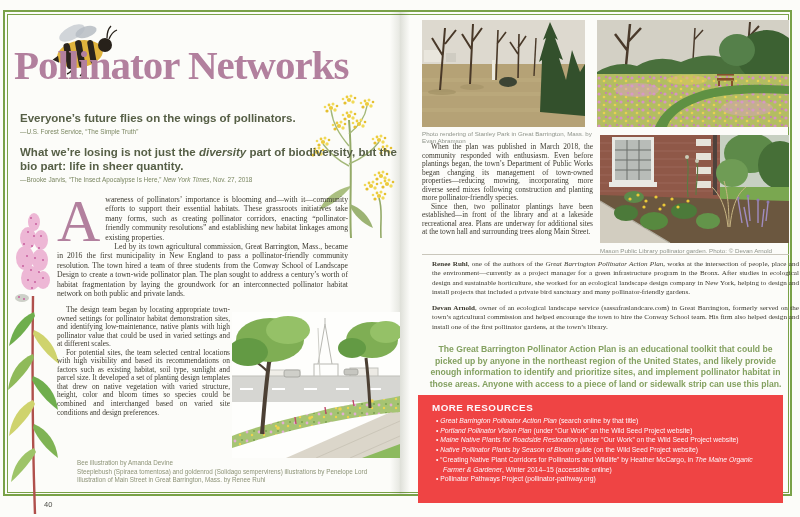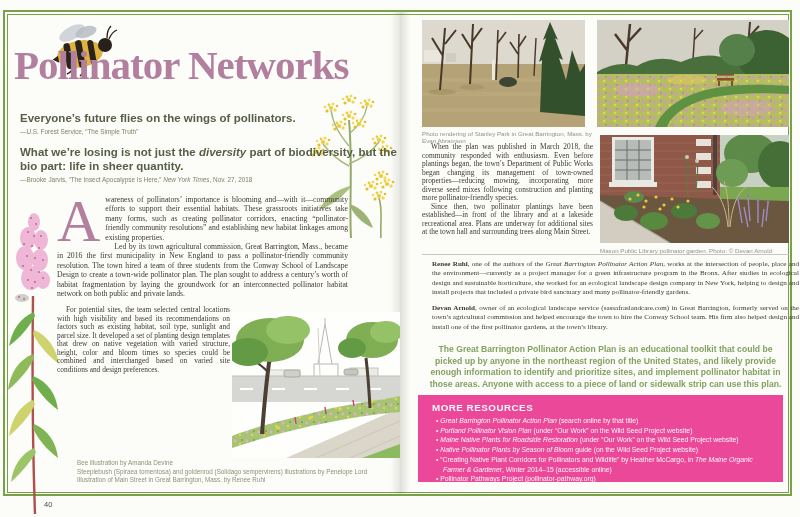--- a/index.html
+++ b/index.html
@@ -38,21 +38,21 @@
   .cap-park{left:422px;top:130px;width:172px;}
   .cap-lib{left:600px;top:247px;width:190px;}
   .rcol{left:422px;top:143px;width:171px;font-size:7.4px;line-height:8.5px;}
   .rule{left:422px;top:254px;width:367px;height:1px;background:#c9c6bb;}
   .bios{left:422px;top:260px;width:367px;font-size:7.1px;line-height:9.3px;text-align:justify;color:#3d3a30;margin-left:10px;}
   .bio2{margin-top:7px;}
   .bname{font-weight:bold;}
   .callout{left:425px;top:337px;width:361px;text-align:center;font-family:"Liberation Sans",sans-serif;
            font-size:8.6px;line-height:11.5px;font-weight:bold;color:#84a161;margin-top:7px;}
   .callout-attr{font-size:7.3px;font-style:italic;margin-top:3px;}
-  .resources{left:418px;top:395px;width:365px;height:87px;box-sizing:border-box;background:#ec4899;
+  .resources{left:418px;top:395px;width:365px;height:108px;box-sizing:border-box;background:#ef4444;
              color:#fdf6fa;font-family:"Liberation Sans",sans-serif;padding:7px 12px 5px 14px;}
   .res-h{font-size:9.8px;font-weight:bold;letter-spacing:.5px;margin-bottom:3px;}
   .res-ul{margin:0;padding-left:4px;list-style:none;font-size:6.8px;line-height:9.7px;}
   .res-ul li{padding-left:7px;text-indent:-7px;}
   .res-ul li::before{content:"• ";}
   svg{display:block;}
 </style>
 </head>
 <body>
 
@@ -160,20 +160,21 @@
     <div class="q q2"><span>What we’re losing is not just the </span><span class="it">diversity</span><span> part of biodiversity, but the bio part: life in sheer quantity.</span></div>
     <div class="qa"><span>—Brooke Jarvis, “The Insect Apocalypse Is Here,” </span><span class="it">New York Times</span><span>, Nov. 27, 2018</span></div>
   </div>
 
   <div class="abs bt block1">
     <div><span class="dropcap">A</span><span>wareness of pollinators’ importance is blooming and—with it—community efforts to support their essential habitats. These grassroots initiatives take many forms, such as creating pollinator corridors, enacting “pollinator-friendly community resolutions” and establishing new habitat linkages among existing properties.</span></div>
     <div class="indent">Led by its town agricultural commission, Great Barrington, Mass., became in 2016 the first municipality in New England to pass a pollinator-friendly community resolution. The town hired a team of three students from the Conway School of Landscape Design to create a town-wide pollinator plan. The plan sought to address a century’s worth of habitat fragmentation by laying the groundwork for an interconnected pollinator habitat network on both public and private lands.</div>
   </div>
 
   <div class="abs bt block2">
+    <div class="indent">The design team began by locating appropriate town-owned settings for pollinator habitat demonstration sites, and identifying low-maintenance, native plants with high pollinator value that could be used in varied settings and at different scales.</div>
     <div class="indent">For potential sites, the team selected central locations with high visibility and based its recommendations on factors such as existing habitat, soil type, sunlight and parcel size. It developed a set of planting design templates that drew on native vegetation with varied structure, height, color and bloom times so species could be combined and interchanged based on varied site conditions and design preferences.</div>
   </div>
 
   <svg class="abs" style="left:232px;top:312px" width="168" height="146" viewBox="0 0 168 146">
     <defs>
       <pattern id="pA" width="12" height="9" patternUnits="userSpaceOnUse">
         <rect width="12" height="9" fill="#a6c473"></rect>
         <circle cx="3" cy="3" r="1.4" fill="#e3aed4"></circle>
         <circle cx="8" cy="6" r="1.2" fill="#edd44e"></circle>
         <circle cx="10" cy="2" r="1" fill="#7ba24f"></circle>

